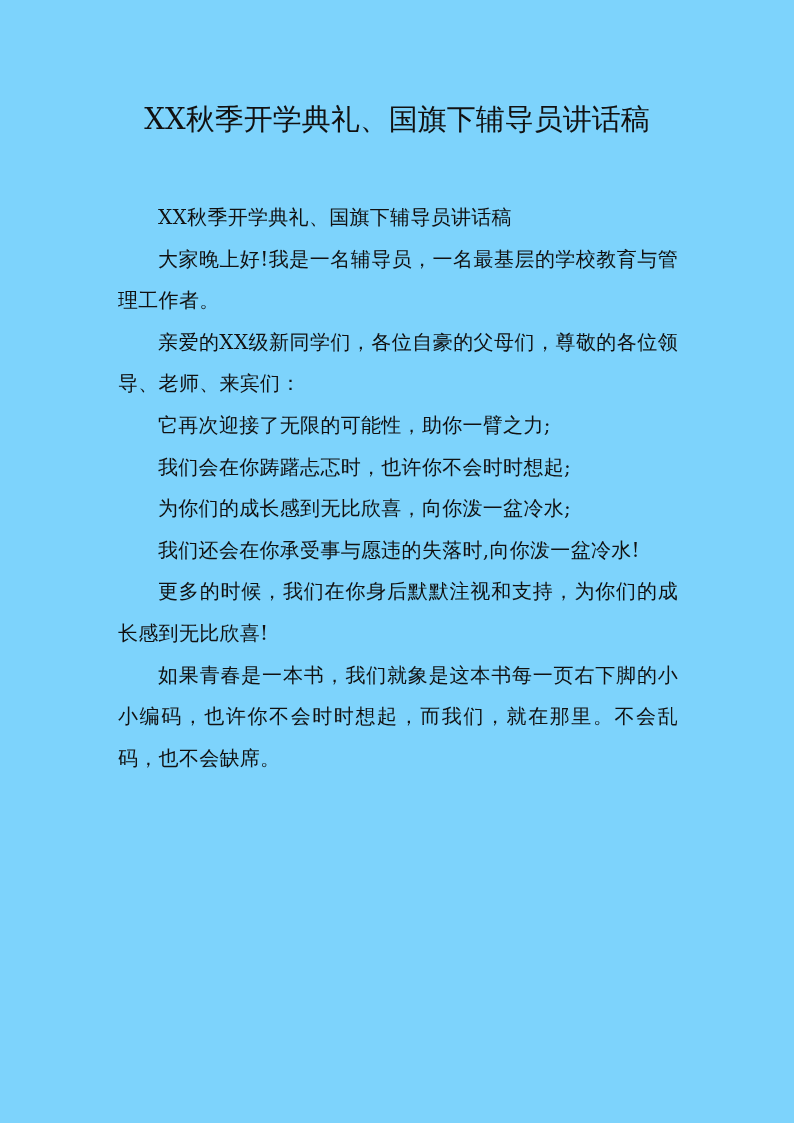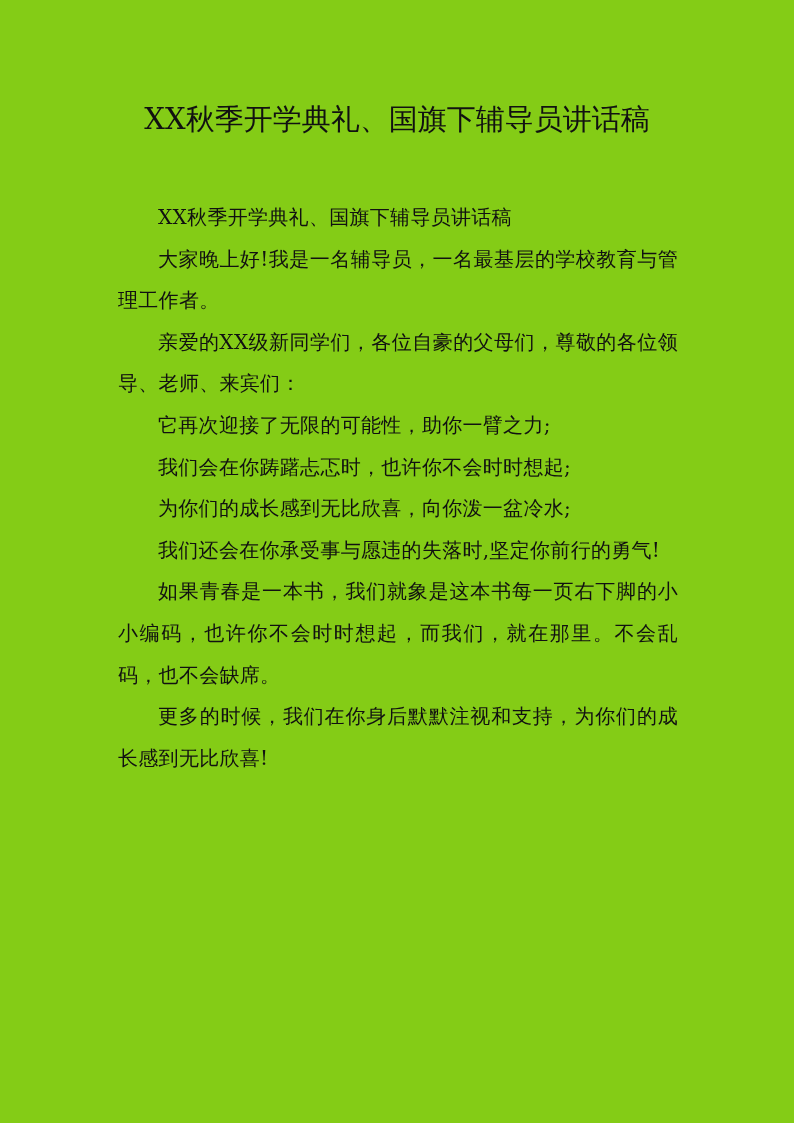--- a/index.html
+++ b/index.html
@@ -14,21 +14,21 @@
       overflow: hidden;
       font-family: "DejaVu Serif", "Liberation Serif", serif;
       color: #111111;
     }
     .page {
       position: absolute;
       left: 0;
       top: 0;
       width: 794px;
       height: 1123px;
-      background: #84cc16;
+      background: #7dd3fc;
     }
     .doc-title {
       position: absolute;
       left: 0;
       top: 97px;
       width: 794px;
       text-align: center;
       font-size: 29px;
       line-height: 44px;
       font-weight: normal;
@@ -57,17 +57,17 @@
 <div class="page">
   <h1 class="doc-title">XX秋季开学典礼、国旗下辅导员讲话稿</h1>
 
   <div class="body">
     <p class="para">XX秋季开学典礼、国旗下辅导员讲话稿</p>
     <p class="para">大家晚上好!我是一名辅导员，一名最基层的学校教育与管理工作者。</p>
     <p class="para">亲爱的XX级新同学们，各位自豪的父母们，尊敬的各位领导、老师、来宾们：</p>
     <p class="para">它再次迎接了无限的可能性，助你一臂之力;</p>
     <p class="para">我们会在你踌躇忐忑时，也许你不会时时想起;</p>
     <p class="para">为你们的成长感到无比欣喜，向你泼一盆冷水;</p>
-    <p class="para">我们还会在你承受事与愿违的失落时,坚定你前行的勇气!</p>
+    <p class="para">我们还会在你承受事与愿违的失落时,向你泼一盆冷水!</p>
+    <p class="para">更多的时候，我们在你身后默默注视和支持，为你们的成长感到无比欣喜!</p>
     <p class="para">如果青春是一本书，我们就象是这本书每一页右下脚的小小编码，也许你不会时时想起，而我们，就在那里。不会乱码，也不会缺席。</p>
-    <p class="para">更多的时候，我们在你身后默默注视和支持，为你们的成长感到无比欣喜!</p>
   </div>
 </div>
 
 </body></html>

